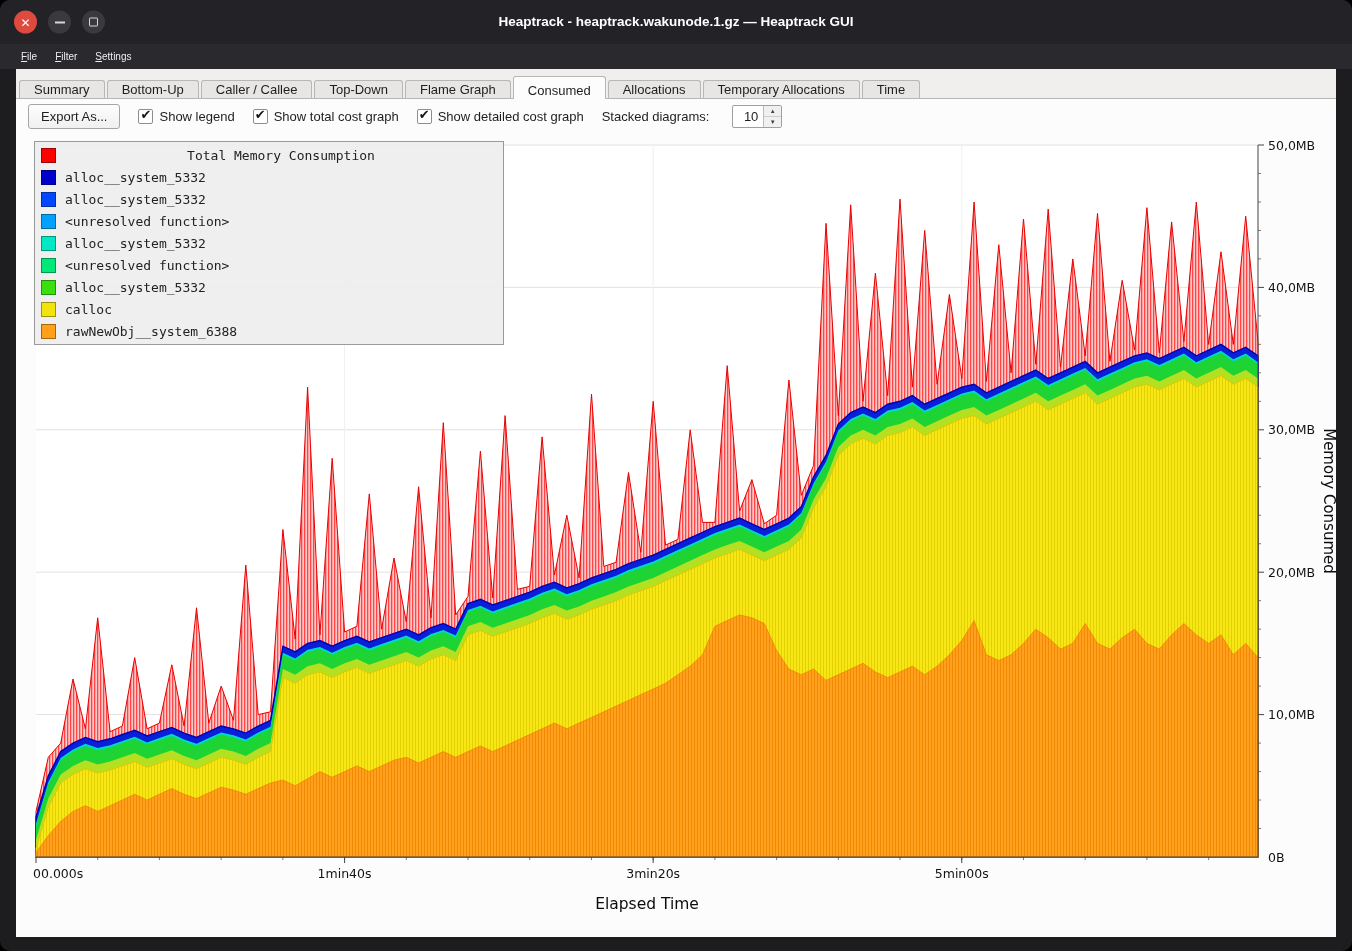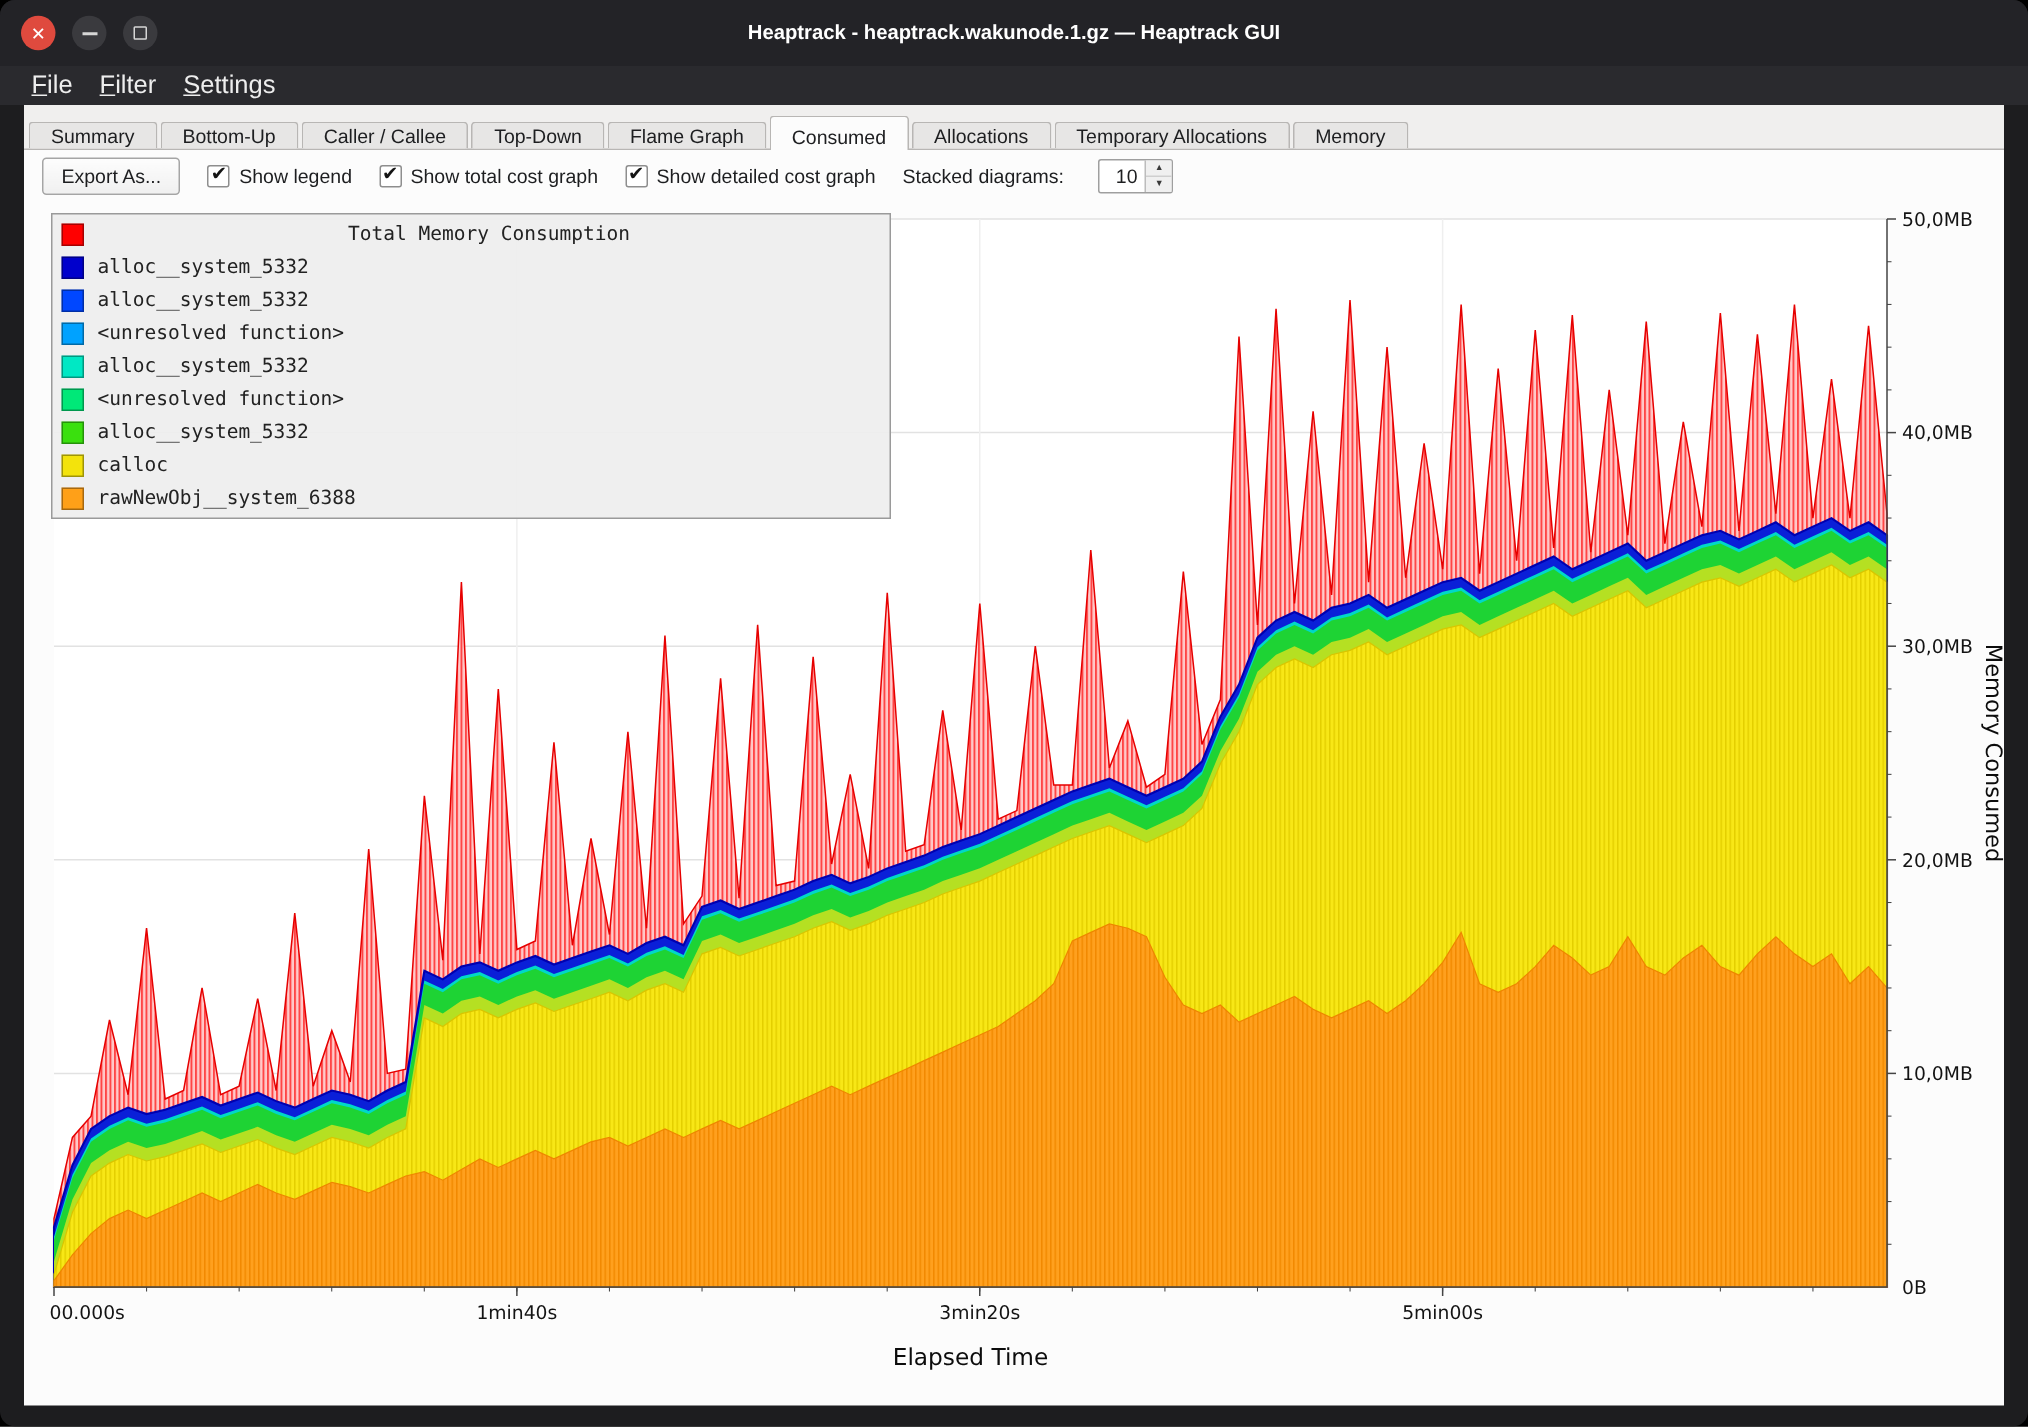--- a/index.html
+++ b/index.html
@@ -18,21 +18,21 @@
   .controls { position:absolute; left:14px; top:50%; transform:translateY(-50%); display:flex; gap:11px; }
   .wc { width:23px; height:23px; border-radius:50%; border:none; padding:0; cursor:pointer;
         display:flex; align-items:center; justify-content:center; }
   .wc.close { background:#df4a3e; color:#fff; font-size:12px; line-height:1; }
   .wc.min, .wc.max { background:#3a3a3e; }
   .min-glyph { width:10px; height:2px; background:#d6d6d6; display:block; }
   .max-glyph { width:9px; height:9px; border:1.5px solid #d6d6d6; border-radius:1px; display:block; }
   .title { color:#ffffff; font-weight:bold; font-size:13.5px; text-align:center; line-height:44px; }
   
   .menubar { flex:0 0 25px; background:#2a2a2e; display:flex; align-items:center; padding-left:12px; }
-  .menu-item { color:#ededed; font-size:17px; padding:3px 9px; display:inline-block; cursor:pointer; }
+  .menu-item { color:#ededed; font-size:10px; padding:3px 9px; display:inline-block; cursor:pointer; }
   .menu-item::first-letter { text-decoration:underline; }
   
   .content { flex:1; margin:0 16px 14px; background:#fcfcfc; display:flex; flex-direction:column; min-height:0; }
   
   .tabbar { flex:0 0 30px; display:flex; align-items:flex-end; background:#f0efee;
             border-bottom:1px solid #b8b6b4; padding:3px 0 0 3px; }
   .tab { font-size:13px; color:#1d1e20; background:#e7e6e5; border:1px solid #b8b6b4; border-bottom:none;
          border-radius:3px 3px 0 0; padding:1px 14px; margin-right:2px; cursor:pointer;
          font-family:"Liberation Sans","DejaVu Sans",sans-serif; }
   .tab.active { background:#fcfcfc; position:relative; top:1px; padding-top:6px; }
@@ -49,21 +49,21 @@
   .stacked { display:flex; align-items:center; gap:23px; font-size:13px; color:#1d1e20; }
   .spin { display:flex; border:1px solid #9f9f9f; border-radius:2px; background:#fff; height:23px; align-items:stretch; }
   .spin .val { width:30px; text-align:right; padding:3px 5px 0 4px; font-size:13px; }
   .spin .arrows { display:flex; flex-direction:column; border-left:1px solid #bcbcbc; }
   .spin .arrows button { flex:1; font-size:6px; line-height:1; border:none; background:#f0f0f0;
                          width:17px; padding:0; color:#3a3a3a; cursor:pointer; }
   .spin .arrows button:first-child { border-bottom:1px solid #cfcfcf; }
   
   .chart-area { flex:1; position:relative; min-height:0; }
   #plot { display:block; }
-  .legend { position:absolute; left:18px; top:8px; width:560px; z-index:2;
+  .legend { position:absolute; left:18px; top:8px; width:470px; z-index:2;
             background:rgba(238,238,238,0.93); border:1px solid #9a9a9a;
             font-family:"DejaVu Sans Mono","Liberation Mono",monospace; font-size:13px; color:#222;
             padding:2px 0; }
   .lg-row { display:flex; align-items:center; height:22px; padding:0 6px; gap:9px; }
   .swatch { width:15px; height:15px; flex:0 0 15px; border:1px solid rgba(0,0,0,0.35); }
   .lg-title-text { flex:1; text-align:center; }
 </style>
 </head>
 <body>
 
@@ -94,21 +94,21 @@
 
     <div class="tabbar" id="tabbar">
         <button class="tab">Summary</button>
         <button class="tab">Bottom-Up</button>
         <button class="tab">Caller / Callee</button>
         <button class="tab">Top-Down</button>
         <button class="tab">Flame Graph</button>
         <button class="tab active">Consumed</button>
         <button class="tab">Allocations</button>
         <button class="tab">Temporary Allocations</button>
-        <button class="tab">Memory</button>
+        <button class="tab">Time</button>
       </div>
 
     <div class="toolbar">
       <button class="btn">Export As...</button>
       <div class="cb-group" id="checkboxes">
           <label class="cb">
             <span class="box">
               <span class="check">✔</span>
             </span>
             <span>Show legend</span>

